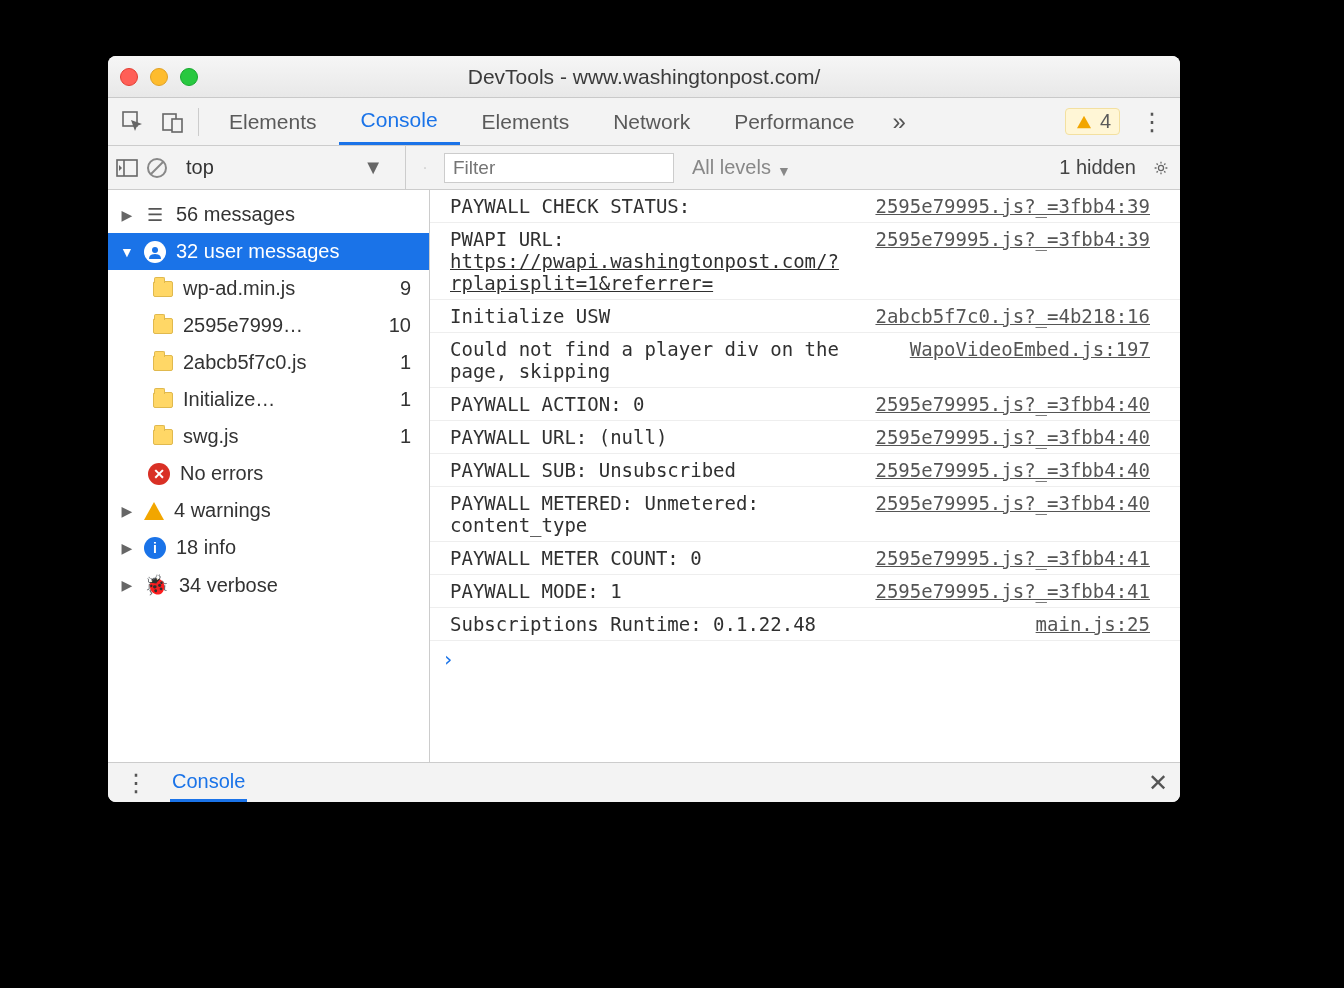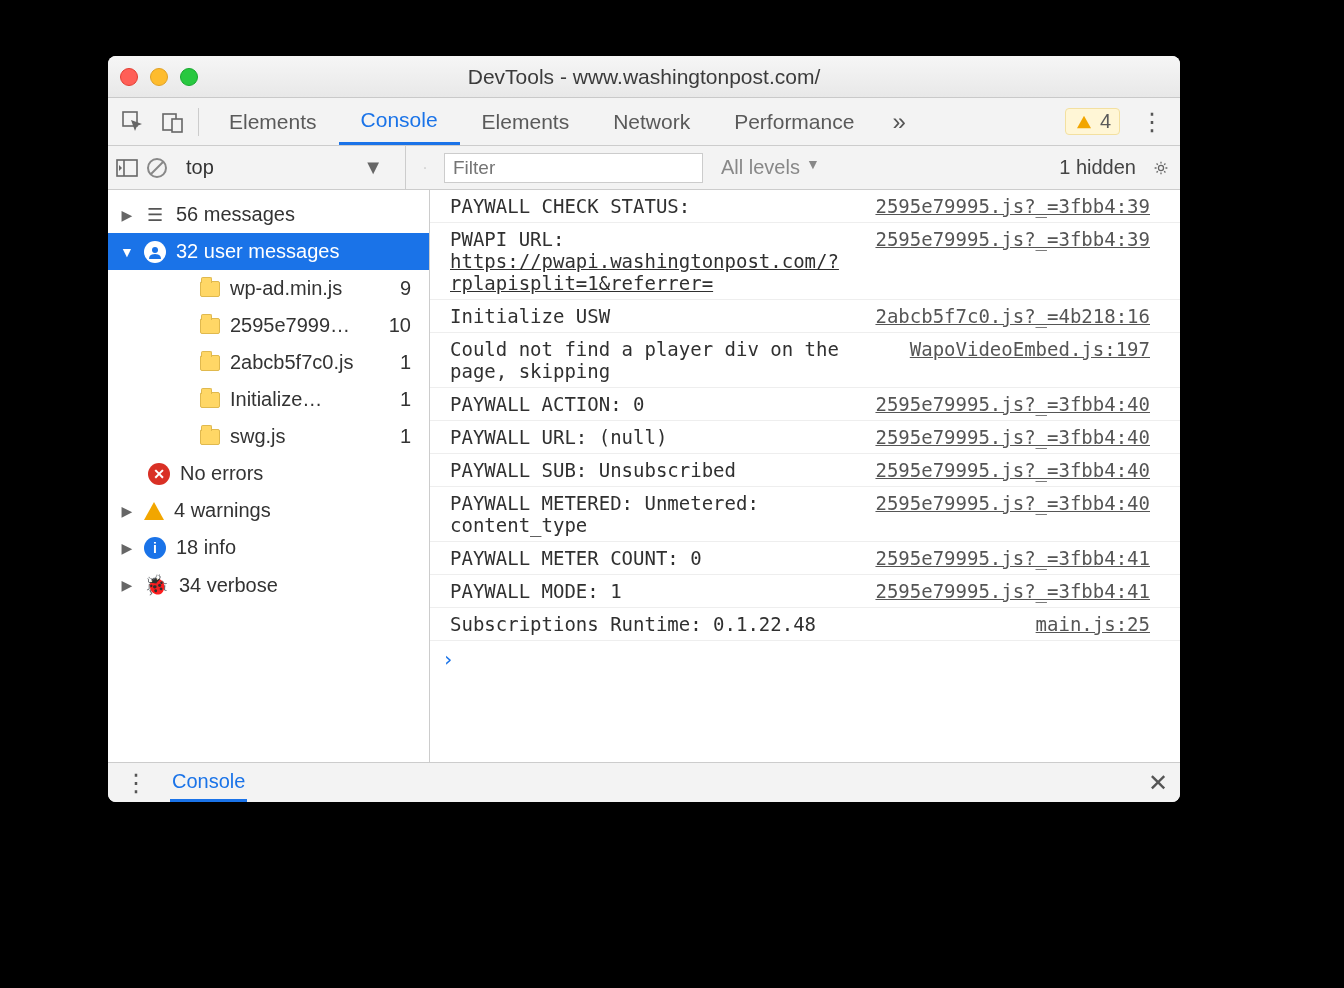--- a/index.html
+++ b/index.html
@@ -91,24 +91,24 @@
     align-items: center;
     justify-content: space-between;
     padding: 0 22px 0 10px;
     color: #333;
     font-size: 20px;
     border-right:1px solid #ccc;
     height:100%;
   }
   .eye { padding: 0 10px; color: #5a5a5a; }
   .filter-input {
-    width: 259px; height: 30px; border: 1px solid #ccc; background: #fff;
+    width: 230px; height: 30px; border: 1px solid #ccc; background: #fff;
     padding: 0 8px; font-size: 19px; color: #888; outline: none;
   }
-  .levels { color: #888; display: flex; align-items: flex-start; gap: 6px; padding: 0 10px; }
+  .levels { color: #888; display: flex; align-items: flex-end; gap: 6px; padding: 0 10px; }
   .hidden-count { margin-left: auto; color: #444; padding-right: 6px; }
   .gear { color: #5a5a5a; padding: 0 4px;}
 
   .body-row { flex: 1; display: flex; min-height: 0; }
 
   .sidebar {
     width: 322px;
     border-right: 1px solid #ccc;
     background: #fff;
     padding-top: 6px;
@@ -117,21 +117,21 @@
   .sb-item {
     display: flex; align-items: center; gap: 10px;
     padding: 7px 10px 7px 12px;
     font-size: 20px;
     cursor: pointer;
   }
   .sb-item .tri { width: 14px; color:#666; font-size:14px; display:inline-block; text-align:center;}
   .sb-item .count { margin-left: auto; color:#333; padding-right:8px;}
   .sb-item.selected { background: #1a73e8; color: #fff; }
   .sb-item.selected .tri { color:#fff; }
-  .sb-sub { padding-left: 92px; }
+  .sb-sub { padding-left: 45px; }
   .folder-icon { width: 20px; height: 16px; background: #ffd766; border-radius: 2px; position: relative; border:1px solid #e0b94e;}
   .folder-icon::before { content:""; position:absolute; top:-5px; left:0; width:9px; height:5px; background:#ffd766; border:1px solid #e0b94e; border-bottom:none; border-radius:2px 2px 0 0;}
   .circ { width:22px; height:22px; border-radius:50%; display:flex; align-items:center; justify-content:center; color:#fff; font-size:14px; font-weight:bold; flex-shrink:0;}
   .circ.red-c{background:#d93025;} .circ.user-c{background:#fff;color:#1a73e8;}
   .ico-list{ font-size:18px; color:#555; width:22px; text-align:center;}
   .warn-tri{ width:0;height:0;border-left:10px solid transparent;border-right:10px solid transparent;border-bottom:18px solid #f2a600; position:relative; flex-shrink:0;}
   .info-c{background:#1a73e8;}
   .bug-i{ font-size:20px; flex-shrink:0;}
 
   .console-pane { flex: 1; overflow-y: auto; font-family: Menlo, Consolas, monospace; font-size: 19px; background:#fff;}

